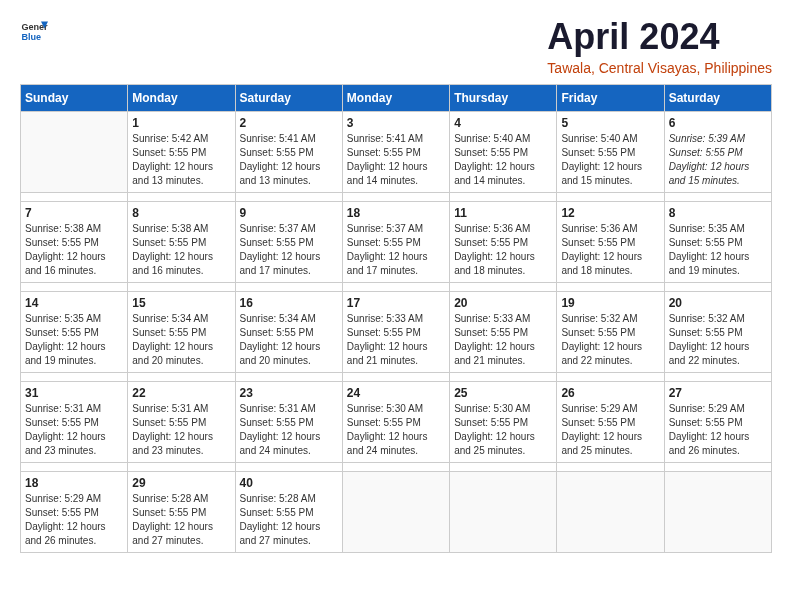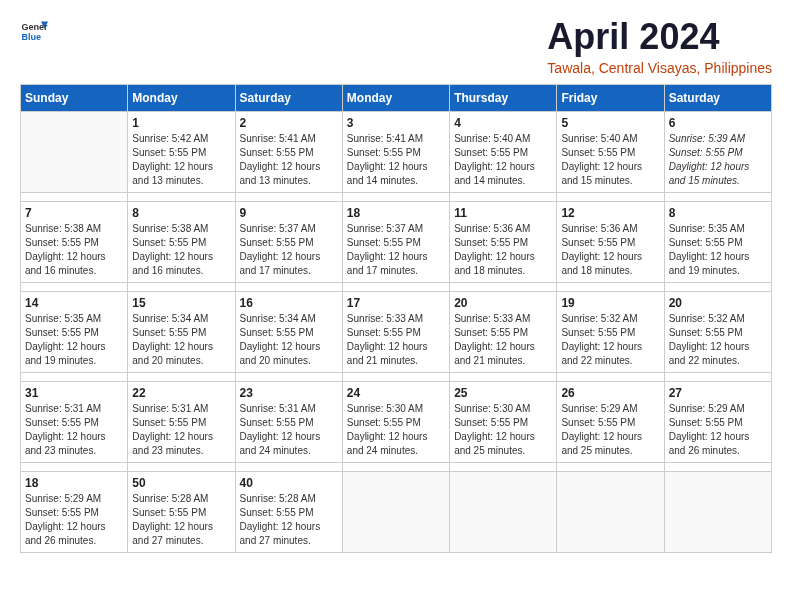--- a/index.html
+++ b/index.html
@@ -348,21 +348,21 @@
       </tr>
       <tr>
         <td>
           <span class="day-num">18</span>
           <div class="cell-info" style="white-space: pre-line;">Sunrise: 5:29 AM
 Sunset: 5:55 PM
 Daylight: 12 hours
 and 26 minutes.</div>
         </td>
         <td>
-          <span class="day-num">50</span>
+          <span class="day-num">29</span>
           <div class="cell-info" style="white-space: pre-line;">Sunrise: 5:28 AM
 Sunset: 5:55 PM
 Daylight: 12 hours
 and 27 minutes.</div>
         </td>
         <td>
           <span class="day-num">40</span>
           <div class="cell-info" style="white-space: pre-line;">Sunrise: 5:28 AM
 Sunset: 5:55 PM
 Daylight: 12 hours

